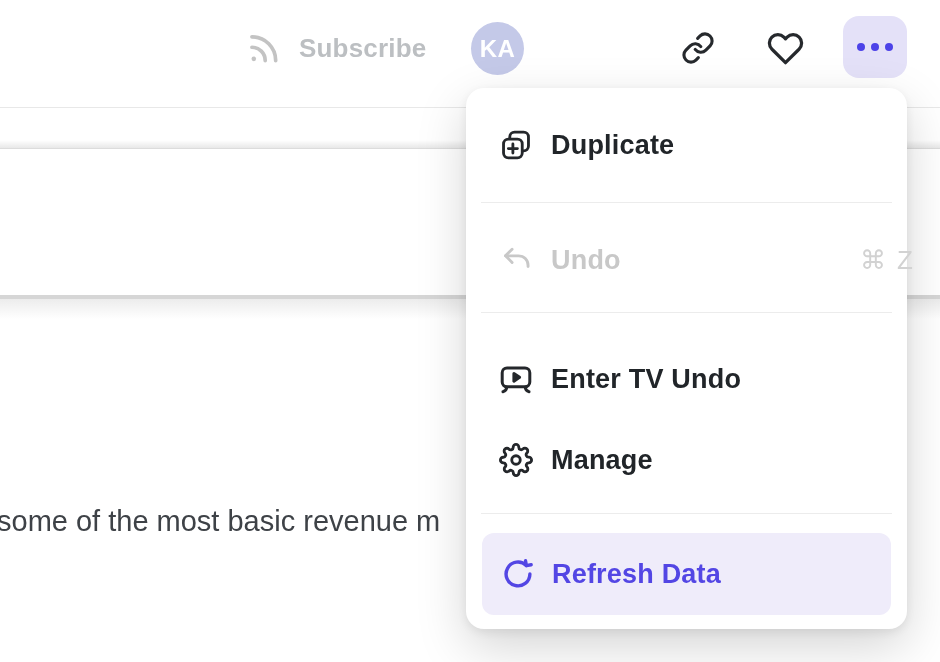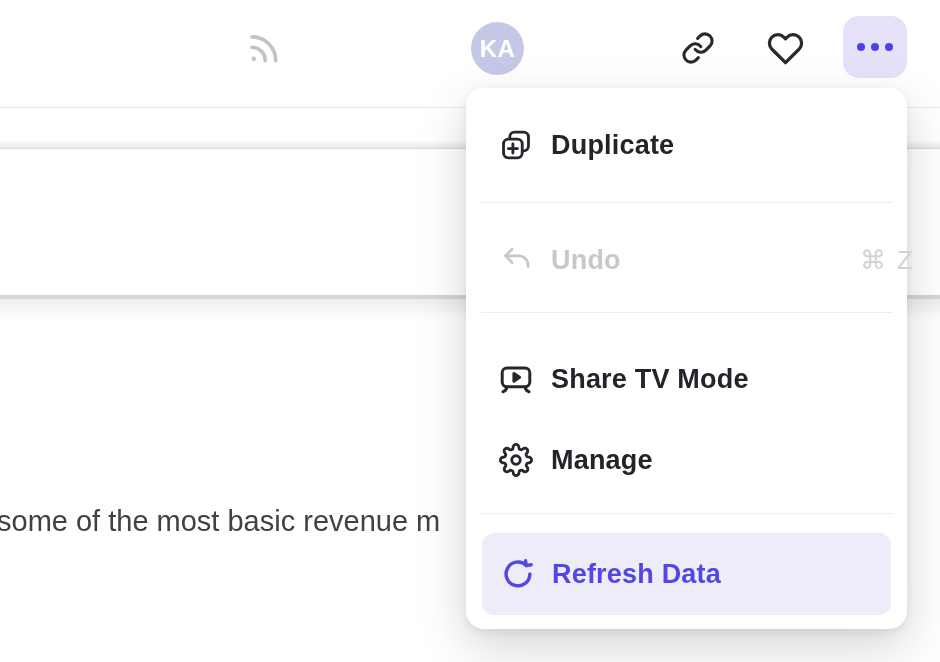--- a/index.html
+++ b/index.html
@@ -59,20 +59,21 @@
 
   <div class="toolbar">
 
 
     <div class="tb-btn subscribe">
       <svg width="37" height="37" viewBox="0 0 24 24" fill="none" stroke="currentColor" stroke-width="2.4" stroke-linecap="round">
         <path d="M4.5 11.2a8.6 8.6 0 0 1 8.6 8.6"></path>
         <path d="M4.5 4.4A15.4 15.4 0 0 1 19.9 19.8"></path>
         <circle cx="5.7" cy="18.7" r="1.5" fill="currentColor" stroke="none"></circle>
       </svg>
+      <span>Subscribe</span>
     </div>
 
     <div class="avatar">
       <span>KA</span>
     </div>
 
 
     <div class="icon-btn link-btn">
       <svg width="34" height="34" viewBox="0 0 24 24" fill="none" stroke="currentColor" stroke-width="2.2" stroke-linecap="round" stroke-linejoin="round">
         <path d="M10 13a5 5 0 0 0 7.54.54l3-3a5 5 0 0 0-7.07-7.07l-1.72 1.71"></path>
@@ -130,21 +131,21 @@
 
     <div class="mi" style="top:251px">
       <span class="ic">
         <svg width="36" height="36" viewBox="0 0 24 24" fill="none" stroke="currentColor" stroke-width="2" stroke-linecap="round" stroke-linejoin="round">
           <rect x="2.8" y="4.6" width="18.4" height="12.6" rx="3.2"></rect>
           <path d="M10.6 8.3l3.8 2.6-3.8 2.6z" fill="currentColor"></path>
           <path d="M5.8 17.4c0 1.7-1 2.8-2.5 3.1"></path>
           <path d="M18.2 17.4c0 1.7 1 2.8 2.5 3.1"></path>
         </svg>
       </span>
-      <span class="lbl">Share TV Mode</span>
+      <span class="lbl">Enter TV Undo</span>
     </div>
 
     <div class="mi" style="top:332px">
       <span class="ic">
         <svg width="34" height="34" viewBox="0 0 24 24" fill="none" stroke="currentColor" stroke-width="2" stroke-linecap="round" stroke-linejoin="round">
           <circle cx="12" cy="12" r="3"></circle>
           <path d="M19.4 15a1.65 1.65 0 0 0 .33 1.82l.06.06a2 2 0 0 1 0 2.83 2 2 0 0 1-2.83 0l-.06-.06a1.65 1.65 0 0 0-1.82-.33 1.65 1.65 0 0 0-1 1.51V21a2 2 0 0 1-2 2 2 2 0 0 1-2-2v-.09A1.65 1.65 0 0 0 9 19.4a1.65 1.65 0 0 0-1.82.33l-.06.06a2 2 0 0 1-2.83 0 2 2 0 0 1 0-2.83l.06-.06a1.65 1.65 0 0 0 .33-1.82 1.65 1.65 0 0 0-1.51-1H3a2 2 0 0 1-2-2 2 2 0 0 1 2-2h.09A1.65 1.65 0 0 0 4.6 9a1.65 1.65 0 0 0-.33-1.82l-.06-.06a2 2 0 0 1 0-2.83 2 2 0 0 1 2.83 0l.06.06a1.65 1.65 0 0 0 1.82.33H9a1.65 1.65 0 0 0 1-1.51V3a2 2 0 0 1 2-2 2 2 0 0 1 2 2v.09a1.65 1.65 0 0 0 1 1.51 1.65 1.65 0 0 0 1.82-.33l.06-.06a2 2 0 0 1 2.83 0 2 2 0 0 1 0 2.83l-.06.06a1.65 1.65 0 0 0-.33 1.82V9a1.65 1.65 0 0 0 1.51 1H21a2 2 0 0 1 2 2 2 2 0 0 1-2 2h-.09a1.65 1.65 0 0 0-1.51 1z"></path>
         </svg>
       </span>
       <span class="lbl">Manage</span>

